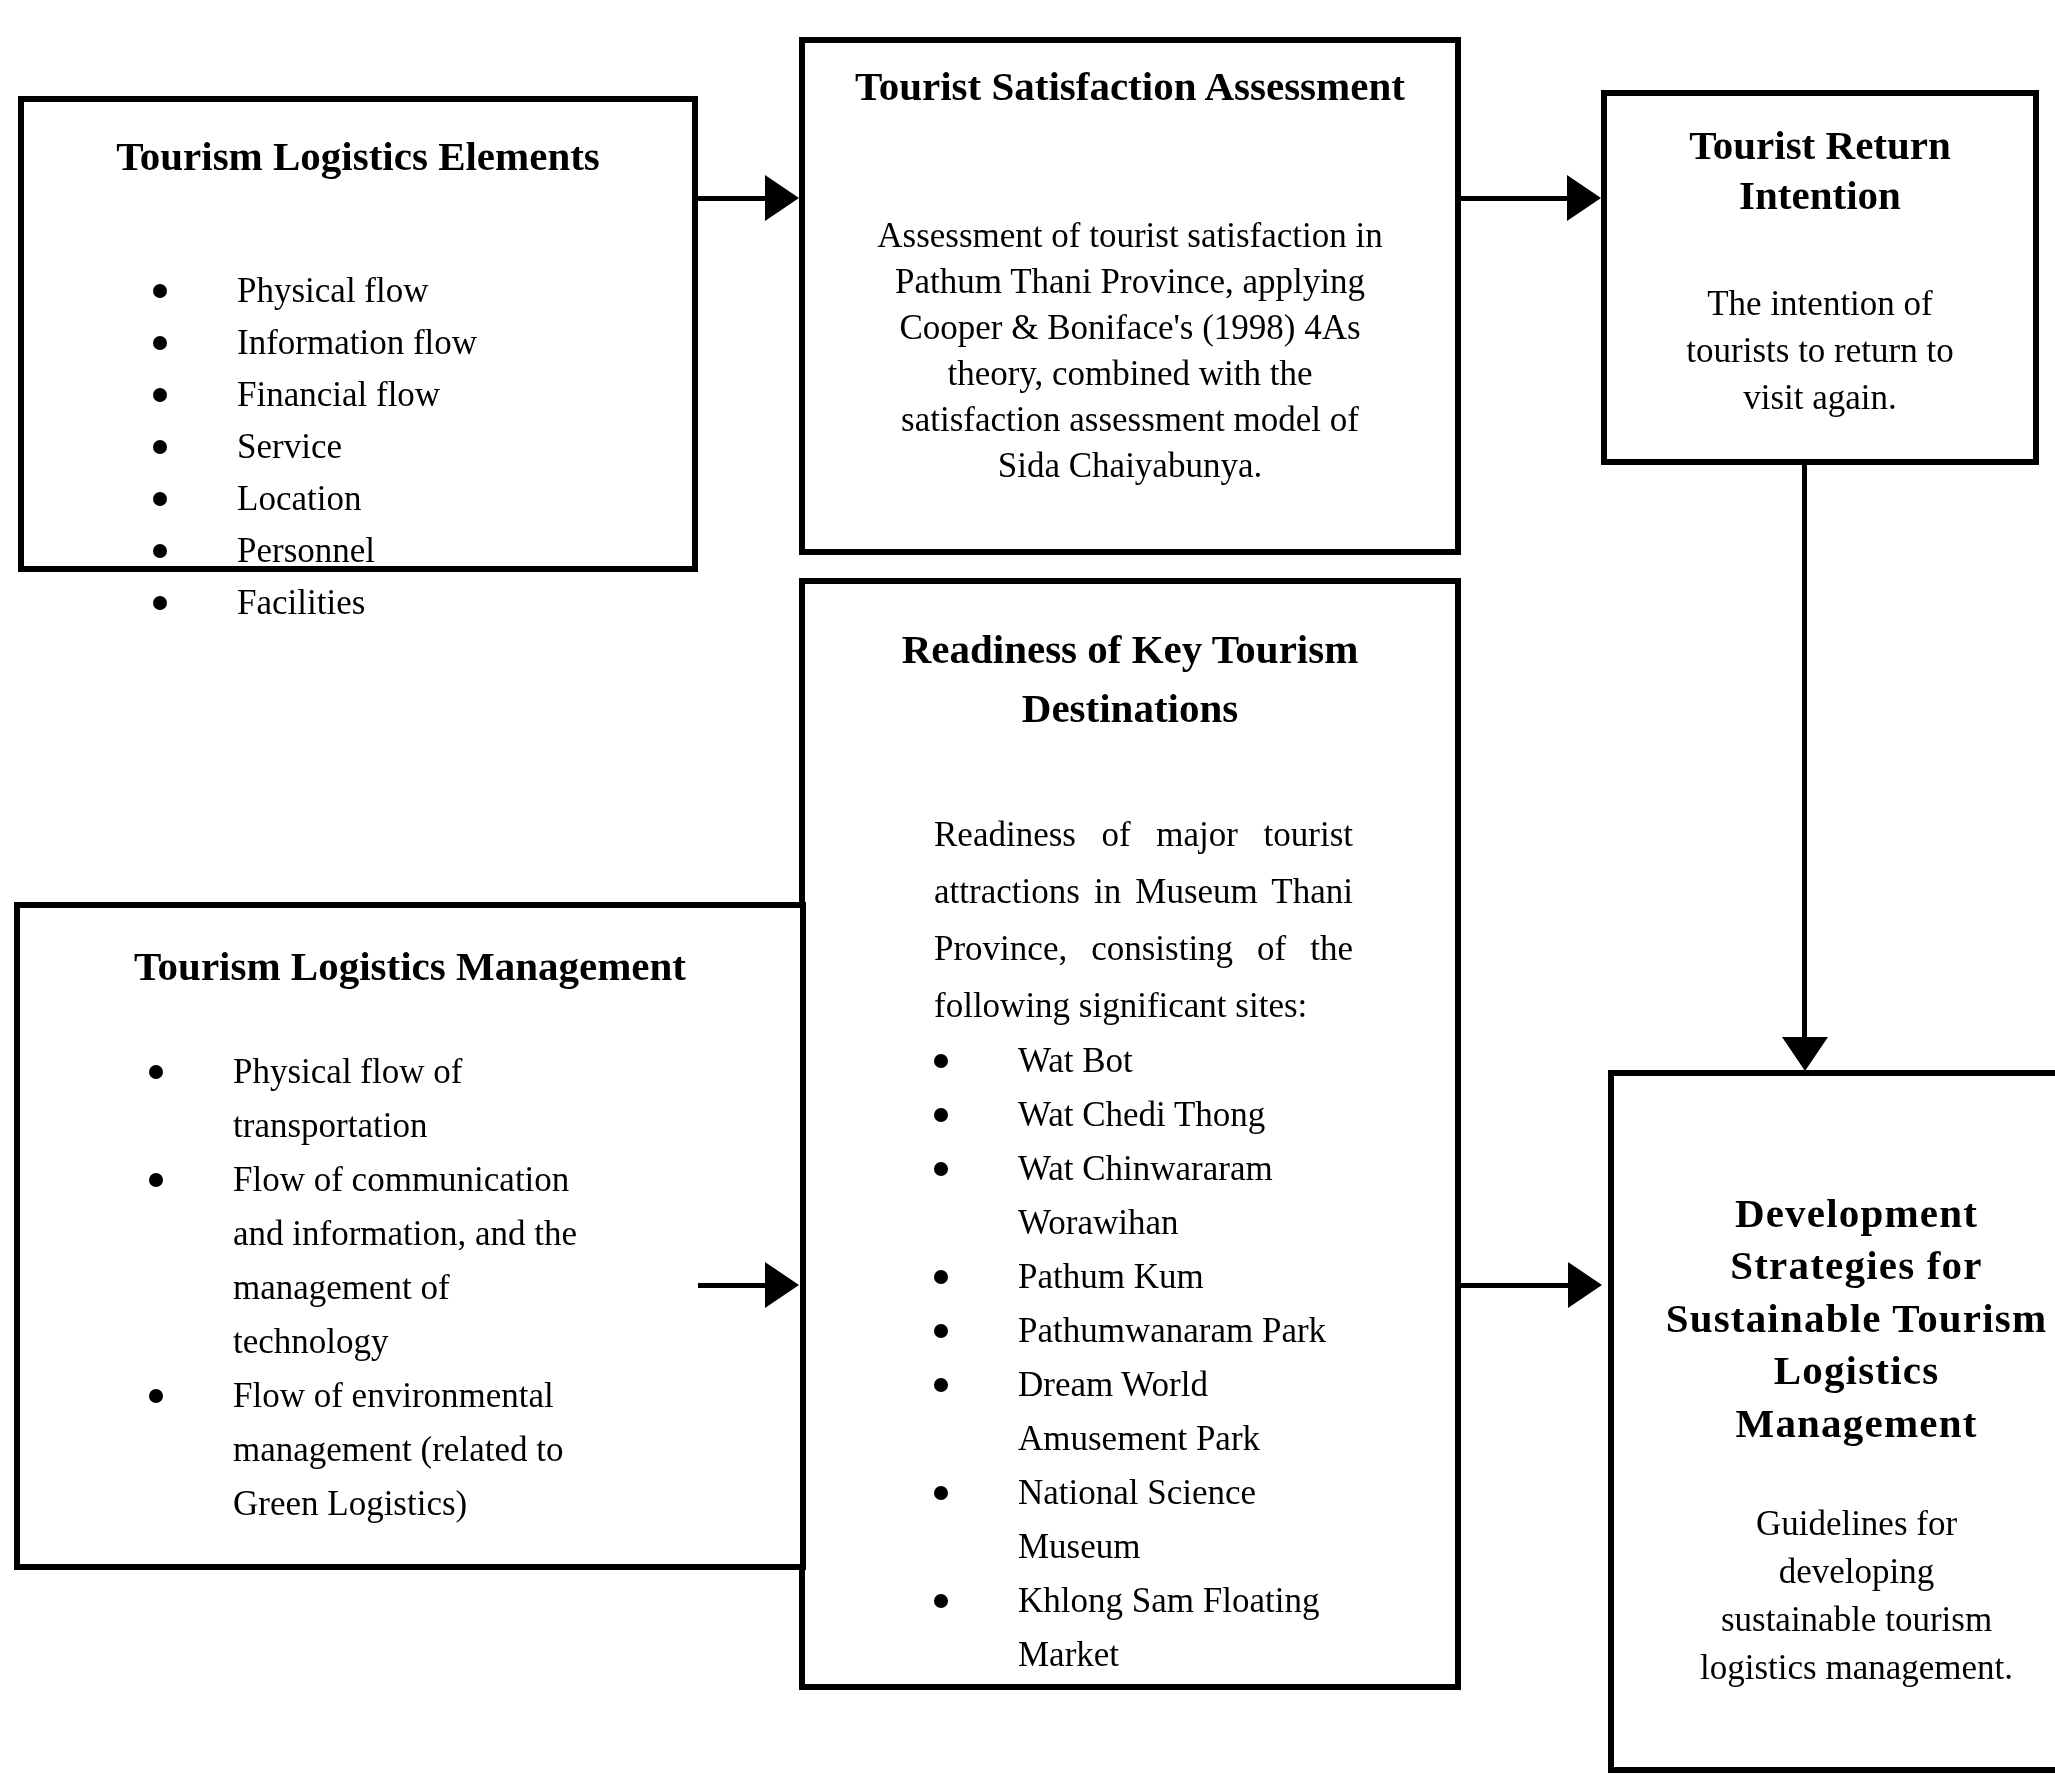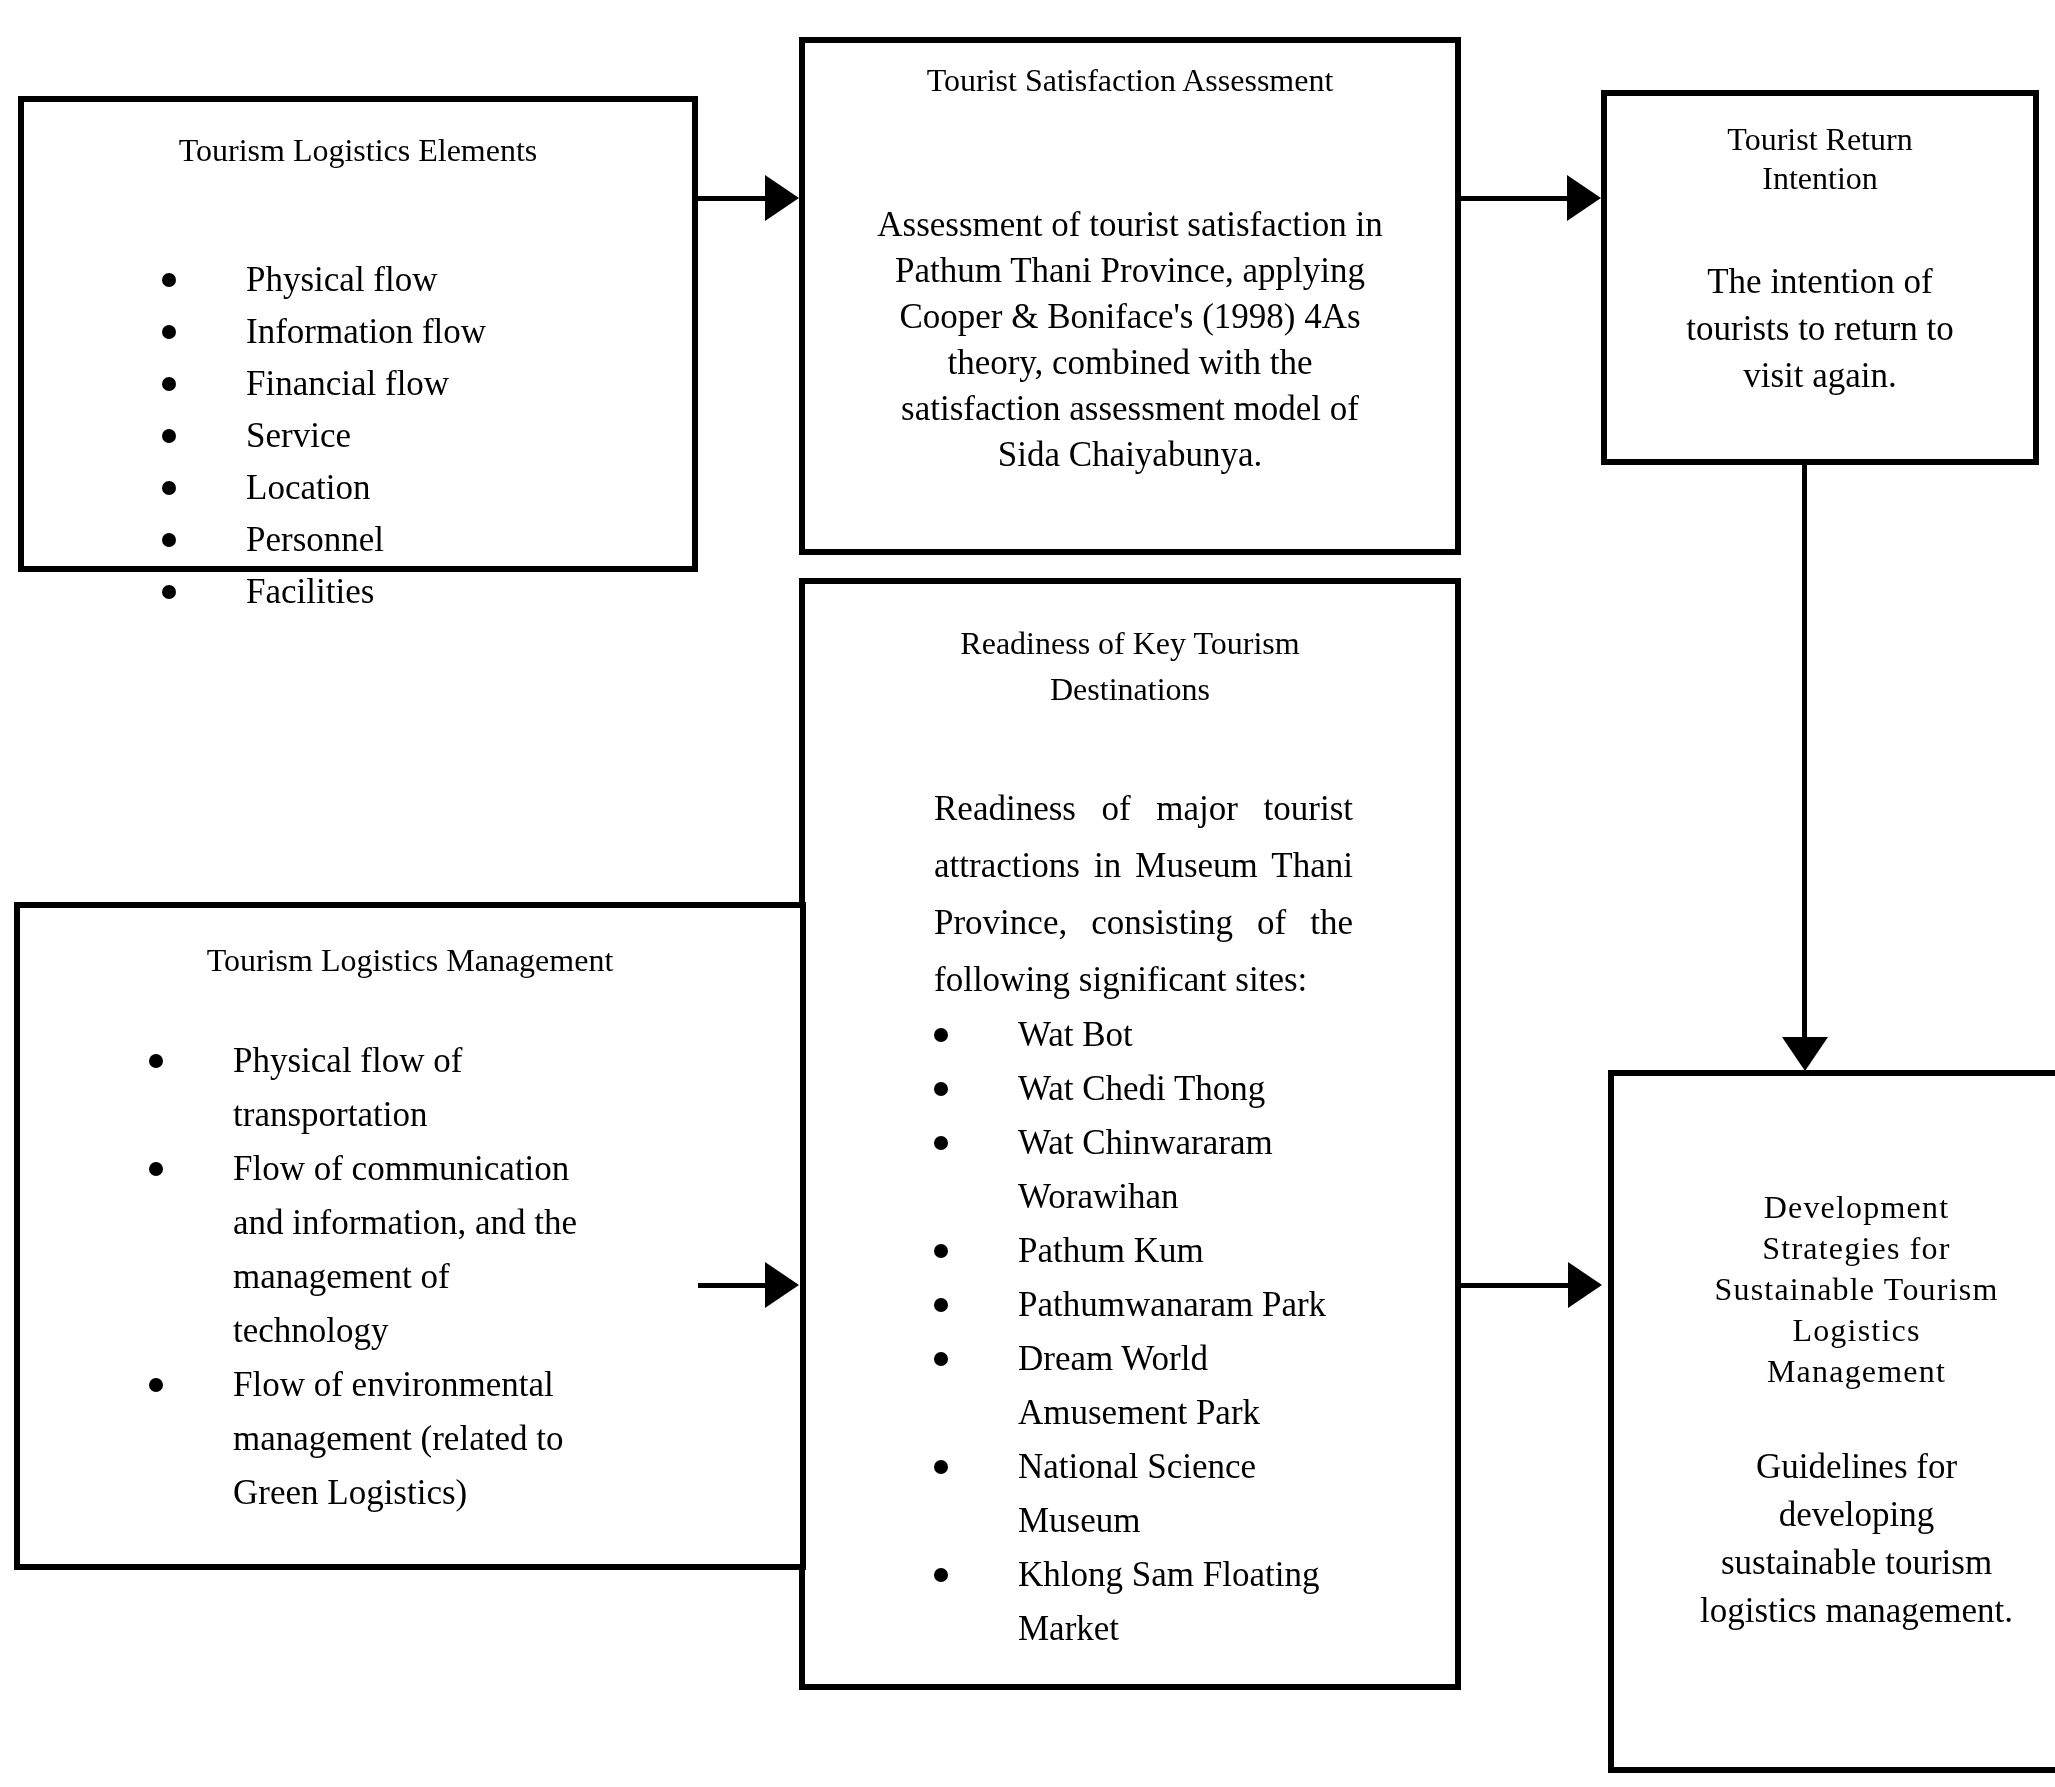--- a/index.html
+++ b/index.html
@@ -12,22 +12,22 @@
     font-size:35px;
     overflow:hidden;
   }
   .box{
     position:absolute;
     border:6px solid #000;
     box-sizing:border-box;
     background:#fff;
   }
   .box-title{
-    font-weight:normal;
-    font-size:32px;
+    font-weight:bold;
+    font-size:41px;
     text-align:center;
     line-height:1.22;
     white-space:pre-line;
   }
   .body-block{
     text-align:center;
     white-space:pre-line;
   }
   .plines{margin:0;}
   .pline{line-height:57px;text-align:left;}
@@ -48,21 +48,21 @@
   }
   .item-text{
     display:inline-block;
     white-space:pre-line;
     vertical-align:top;
   }
 
   
   #box1{left:18px;top:96px;width:680px;height:476px;}
   #box1 .box-title{margin-top:29px;}
-  #box1 ul{margin-top:84px;margin-left:9px;}
+  #box1 ul{margin-top:84px;}
   #box1 li{line-height:52px;}
   #box1 .dot{top:19px;}
 
   
   #box2{left:799px;top:37px;width:662px;height:518px;padding:0 12px;}
   #box2 .box-title{margin-top:18px;}
   #box2 .body-block{margin-top:102px;line-height:46px;}
 
   
   #box3{left:1601px;top:90px;width:438px;height:375px;padding:0 9px;}

